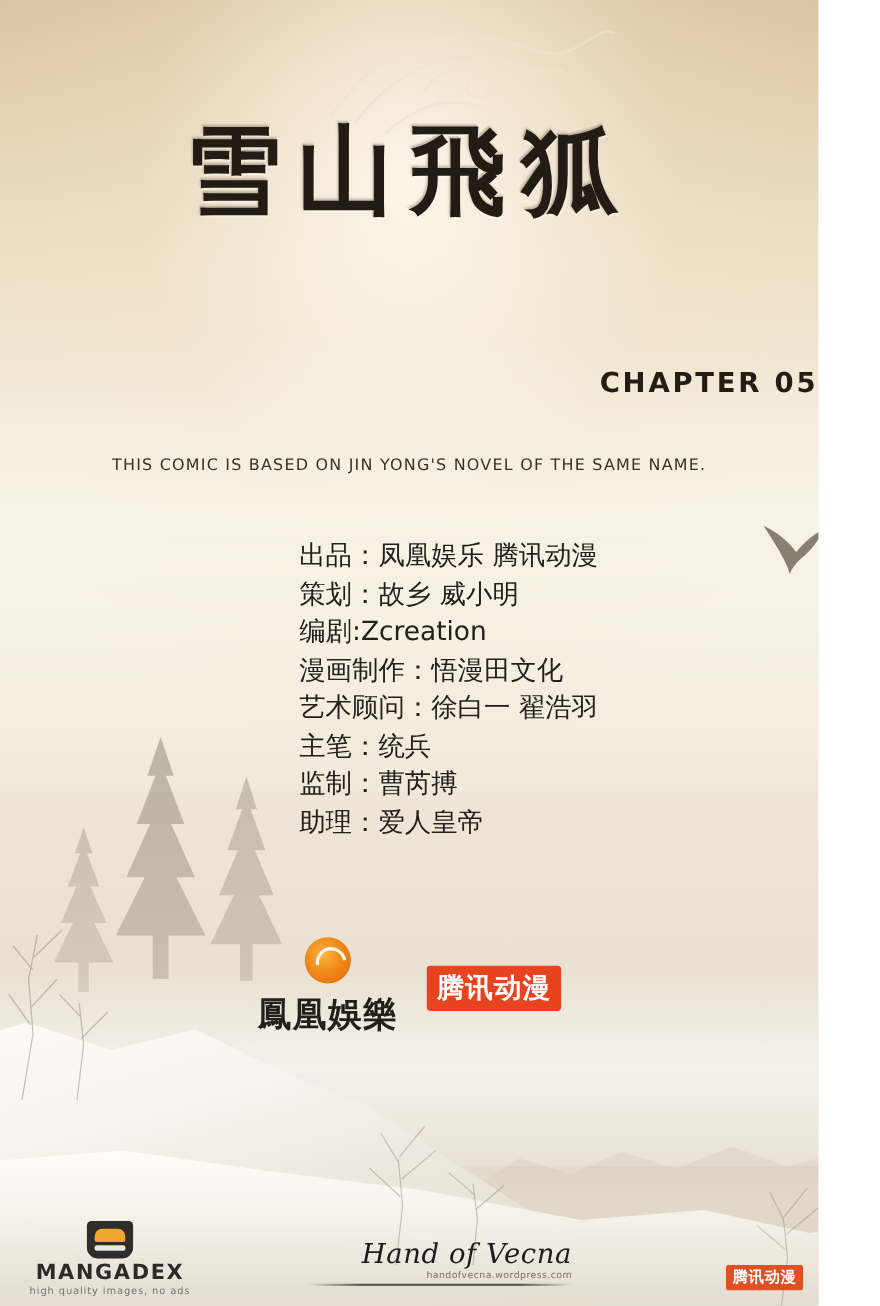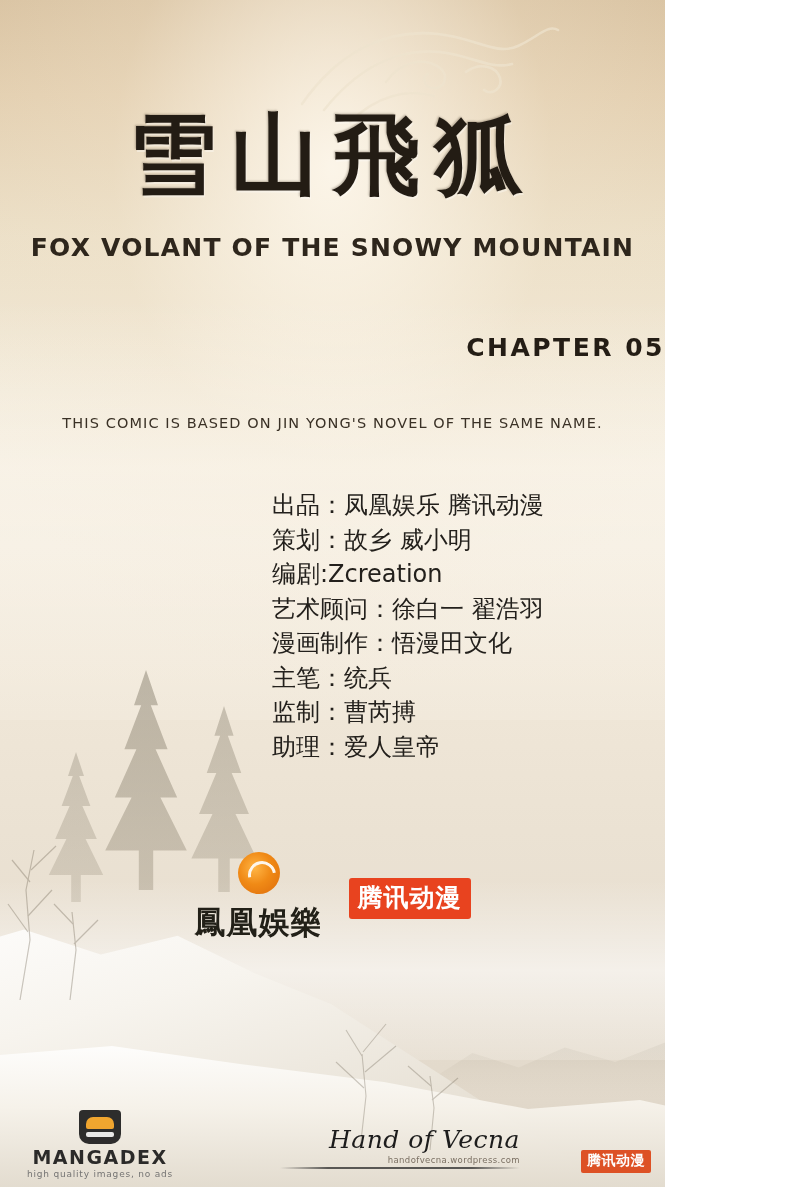--- a/index.html
+++ b/index.html
@@ -8,21 +8,21 @@
   }
   body {
     width: 800px;
     height: 1187px;
     font-family: "Liberation Sans", sans-serif;
     overflow: hidden;
   }
 
   #page {
     position: relative;
-    width: 665px;
+    width: 744px;
     height: 1187px;
     background:
       radial-gradient(ellipse 60% 45% at 50% 14%, rgba(255,250,240,0.85) 0%, rgba(242,228,205,0.25) 55%, rgba(232,214,186,0) 100%),
       linear-gradient(180deg, #d9c3a2 0%, #e3cfb0 8%, #ece0c8 20%, #f1e8d6 33%, #f3ebdd 46%, #f0e7d8 58%, #ebe2d3 70%, #e7ded0 82%, #e2d9cb 92%, #d8cfc1 100%);
     overflow: hidden;
   }
 
   
   .mist-band {
     position: absolute;
@@ -361,34 +361,33 @@
     <g fill="none" stroke="#efe4cf" stroke-width="2.6" stroke-linecap="round" opacity="0.95">
       <path d="M12 86 C48 34, 96 10, 148 16 C186 20, 206 38, 228 28 C248 19, 258 6, 268 12"></path>
       <path d="M34 92 C66 52, 104 30, 150 34 C180 37, 200 52, 222 46"></path>
       <path d="M96 64 C110 44, 134 38, 150 50 C160 58, 154 72, 142 70 C134 69, 132 60, 138 56"></path>
       <path d="M176 54 C190 44, 206 48, 210 60 C213 70, 202 78, 194 72"></path>
       <path d="M60 104 C86 78, 118 70, 144 78"></path>
     </g>
   </svg>
 
   <div class="title-cn">雪山飛狐</div>
-  <div class="title-en">FOX VOLANT OF THE SNOWY MOUNTAIN</div>
   <div class="chapter">CHAPTER 05</div>
   <div class="based-on">THIS COMIC IS BASED ON JIN YONG'S NOVEL OF THE SAME NAME.</div>
 
   <svg class="bird" viewBox="0 0 72 58">
     <path d="M4 10 C18 16, 28 26, 34 34 C38 28, 46 20, 60 12 C54 24, 46 34, 38 40 C34 44, 30 48, 28 54 C26 46, 20 34, 4 10 Z" fill="#5d5448" opacity="0.85"></path>
   </svg>
 
   <div class="credits">
     <div class="credit-line">出品：凤凰娱乐  腾讯动漫</div>
     <div class="credit-line">策划：故乡  威小明</div>
     <div class="credit-line">编剧:Zcreation</div>
+    <div class="credit-line">漫画制作：悟漫田文化</div>
     <div class="credit-line">艺术顾问：徐白一    翟浩羽</div>
-    <div class="credit-line">漫画制作：悟漫田文化</div>
     <div class="credit-line">主笔：统兵</div>
     <div class="credit-line">监制：曹芮搏</div>
     <div class="credit-line">助理：爱人皇帝</div>
   </div>
 
   <div class="logos">
     <div class="logo-phoenix">
       <div class="phoenix-mark"></div>
       <div class="phoenix-text">鳳凰娛樂</div>
     </div>

